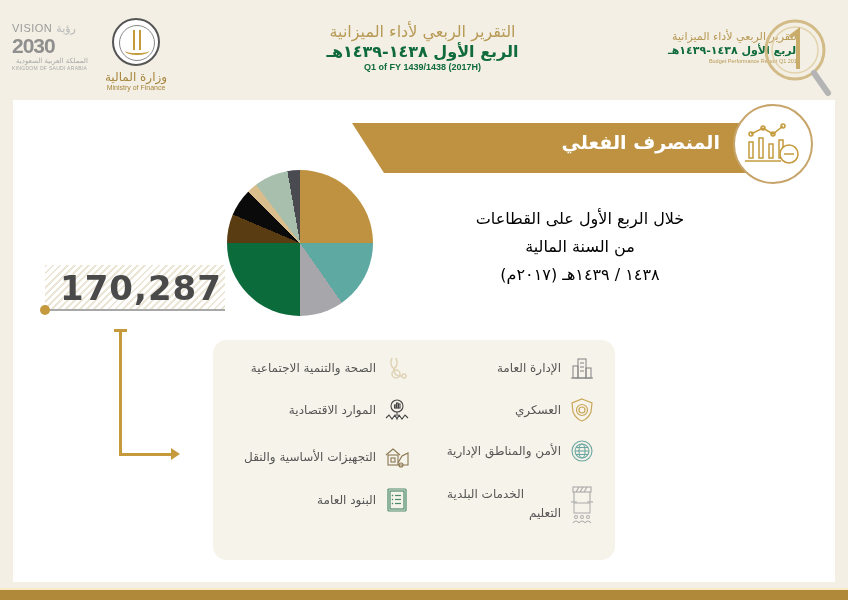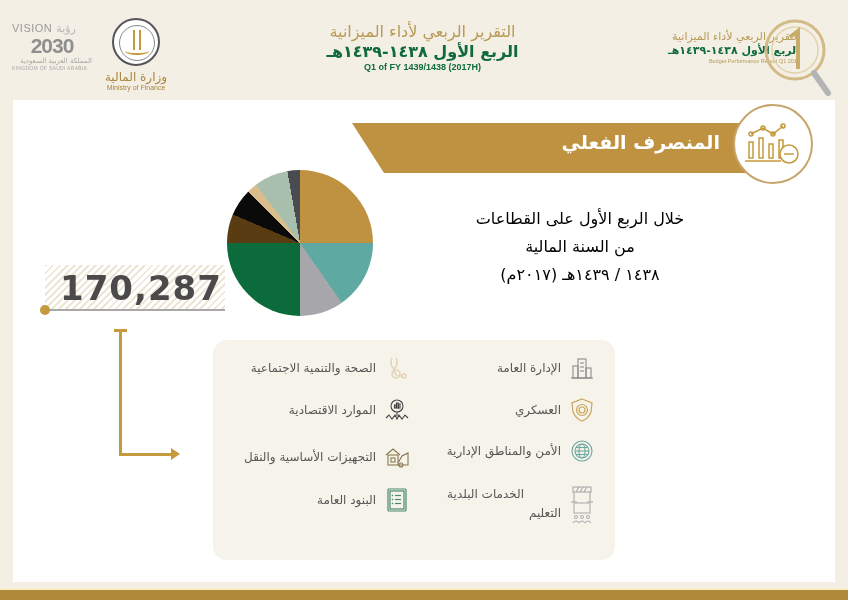--- a/index.html
+++ b/index.html
@@ -6,22 +6,22 @@
   body {
     width: 848px; height: 600px; overflow: hidden;
     background: #f3efe4;
     font-family: "DejaVu Sans", sans-serif;
     position: relative;
   }
   .header { position: absolute; left: 0; top: 0; width: 716px; height: 100px; background: #f3efe4; }
   .vision { position: absolute; left: 12px; top: 22px; width: 80px; text-align: left; }
   .vision .v1 { font-size: 11px; color: #9a9a9a; letter-spacing: 0.5px; font-family: "Liberation Sans", sans-serif; }
   .vision .v1 .ar { color: #b8b8b8; margin-left: 4px; }
-  .vision .v2 { font-size: 21px; font-weight: bold; color: #8f8f8f; font-family: "Liberation Sans", sans-serif; line-height: 22px; letter-spacing: -1px; text-align: center; }
-  .vision .v3 { font-size: 7px; color: #a8a8a8; direction: rtl; text-align: right; }
+  .vision .v2 { font-size: 21px; font-weight: bold; color: #8f8f8f; font-family: "Liberation Sans", sans-serif; line-height: 22px; letter-spacing: -1px; }
+  .vision .v3 { font-size: 7px; color: #a8a8a8; direction: rtl; text-align: center; }
   .vision .v4 { font-size: 5px; color: #a8a8a8; letter-spacing: 0.3px; font-family: "Liberation Sans", sans-serif; }
   .mof { position: absolute; left: 104px; top: 18px; width: 64px; text-align: center; }
   .mof .seal { width: 48px; height: 48px; border-radius: 50%; border: 2px solid #555; margin: 0 auto; position: relative; background: #fff; }
   .mof .seal::before { content: ""; position: absolute; left: 5px; top: 5px; width: 34px; height: 34px; border-radius: 50%; border: 1px solid #888; }
   .mof .seal .palm { position: absolute; left: 19px; top: 10px; width: 8px; height: 20px; border-left: 2px solid #c49a3c; border-right: 2px solid #c49a3c; }
   .mof .seal .swords { position: absolute; left: 11px; top: 27px; width: 24px; height: 8px; border-bottom: 2px solid #c49a3c; border-radius: 0 0 50% 50%; }
   .mof .ar { font-size: 12px; color: #a8873f; direction: rtl; margin-top: 4px; }
   .mof .en { font-size: 7px; color: #a8873f; font-family: "Liberation Sans", sans-serif; }
   .title-center { position: absolute; left: 310px; top: 22px; width: 225px; text-align: center; }
   .title-center .l1 { font-size: 16px; color: #b79a55; direction: rtl; line-height: 20px; }

